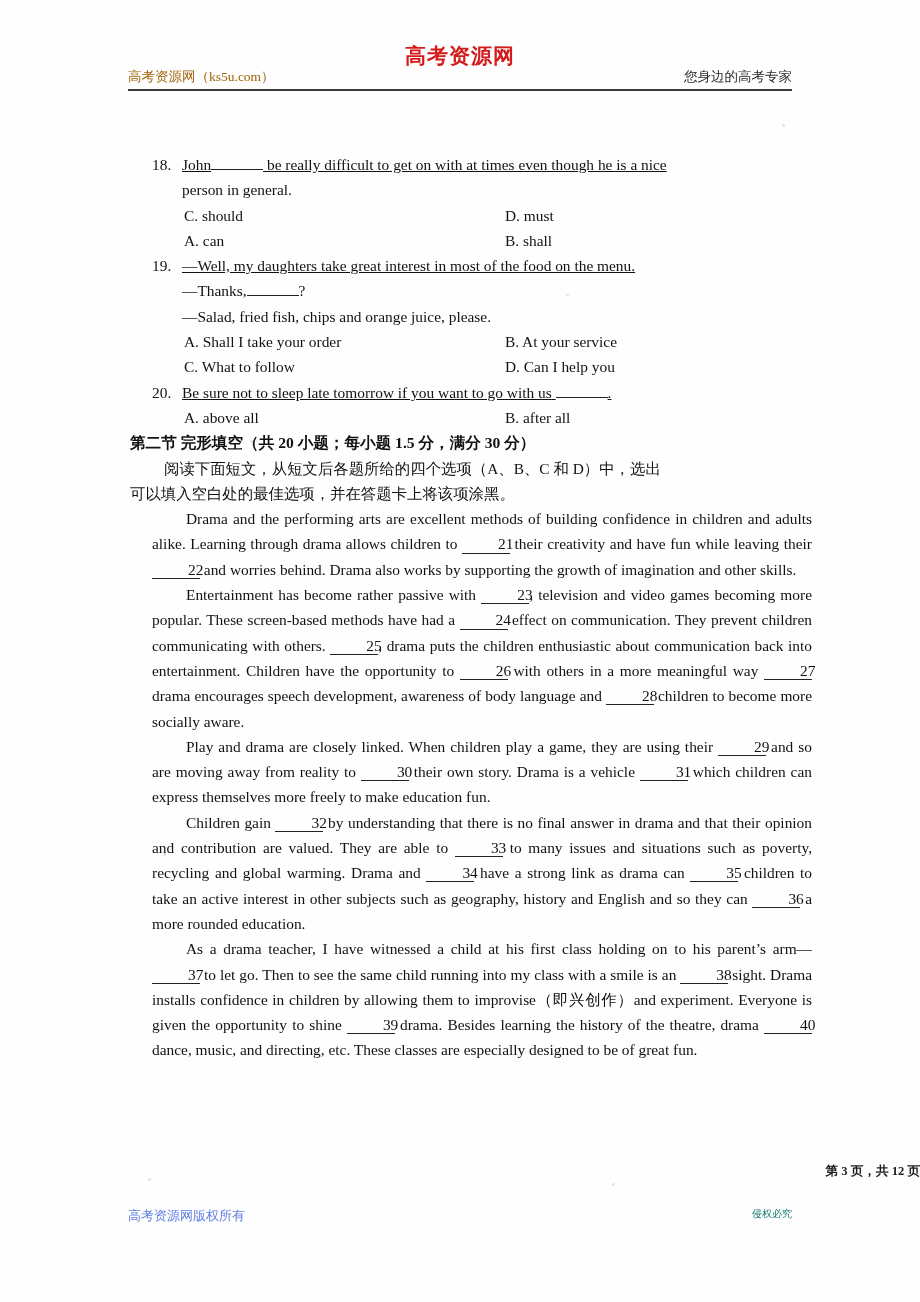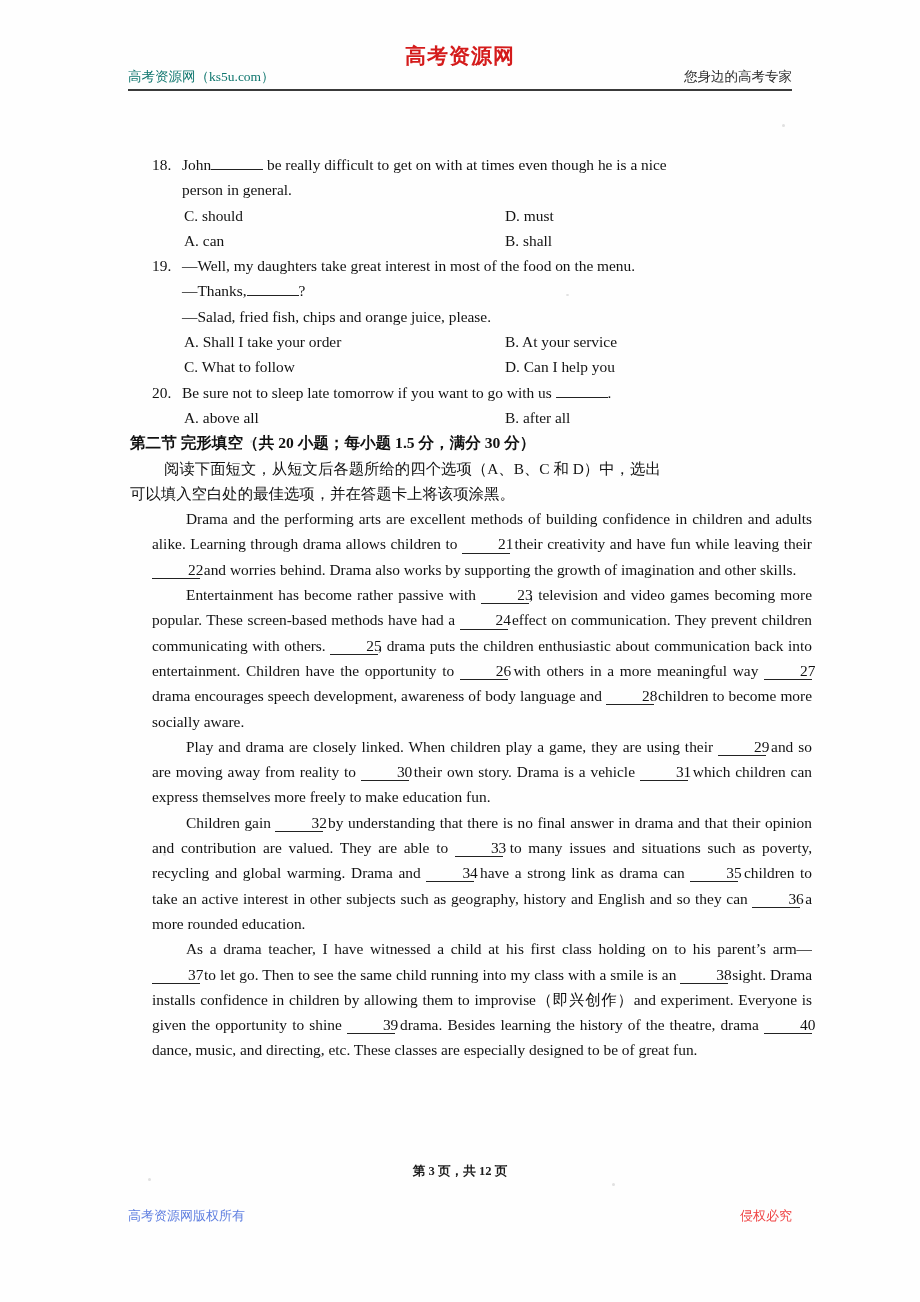--- a/index.html
+++ b/index.html
@@ -40,21 +40,21 @@
     font-weight: bold;
     font-size: 21px;
     letter-spacing: 1px;
     white-space: nowrap;
   }
   .header-left {
     position: absolute;
     left: 0;
     top: 24px;
     font-size: 13.5px;
-    color: #0f766e;
+    color: #a16207;
     white-space: nowrap;
     font-family: "Liberation Serif", serif;
   }
   .header-right {
     position: absolute;
     right: 0;
     top: 24px;
     font-size: 13.5px;
     color: #2b2b2b;
     white-space: nowrap;
@@ -87,21 +87,21 @@
     text-align-last: left;
     white-space: normal;
   }
   .para.indent { text-indent: 34px; }
 
   .qnum {
     display: inline-block;
     width: 30px;
     text-align: left;
   }
-  .q-line { padding-left: 0; }
+  .q-line { padding-left: 0; text-decoration: underline; }
   .q-cont { padding-left: 30px; }
 
   .opt-row {
     position: relative;
     height: 25.3px;
     white-space: nowrap;
   }
   .opt-a { position: absolute; left: 32px; top: 0; }
   .opt-b { position: absolute; left: 353px; top: 0; }
 
@@ -128,21 +128,21 @@
   }
   .section-head .cn-normal { font-weight: bold; }
   .cn { font-family: "Liberation Serif", "DejaVu Sans", serif; }
 
   
   .page-number {
     position: absolute;
     left: 0;
     right: 0;
     top: 1163px;
-    text-align: center;
+    text-align: right;
     font-size: 12.6px;
     font-weight: bold;
     color: #1c1c1c;
   }
   .site-footer {
     position: absolute;
     left: 128px;
     right: 128px;
     top: 1207px;
     height: 20px;
@@ -152,22 +152,22 @@
     left: 0;
     top: 0;
     font-size: 13px;
     color: #5f7fe0;
     white-space: nowrap;
   }
   .footer-right {
     position: absolute;
     right: 0;
     top: 0;
-    font-size: 13px;
-    color: #ef4444;
+    font-size: 10px;
+    color: #0f766e;
     white-space: nowrap;
   }
 
   
   .speck {
     position: absolute;
     background: #c9c9c9;
     border-radius: 50%;
     opacity: .55;
   }

